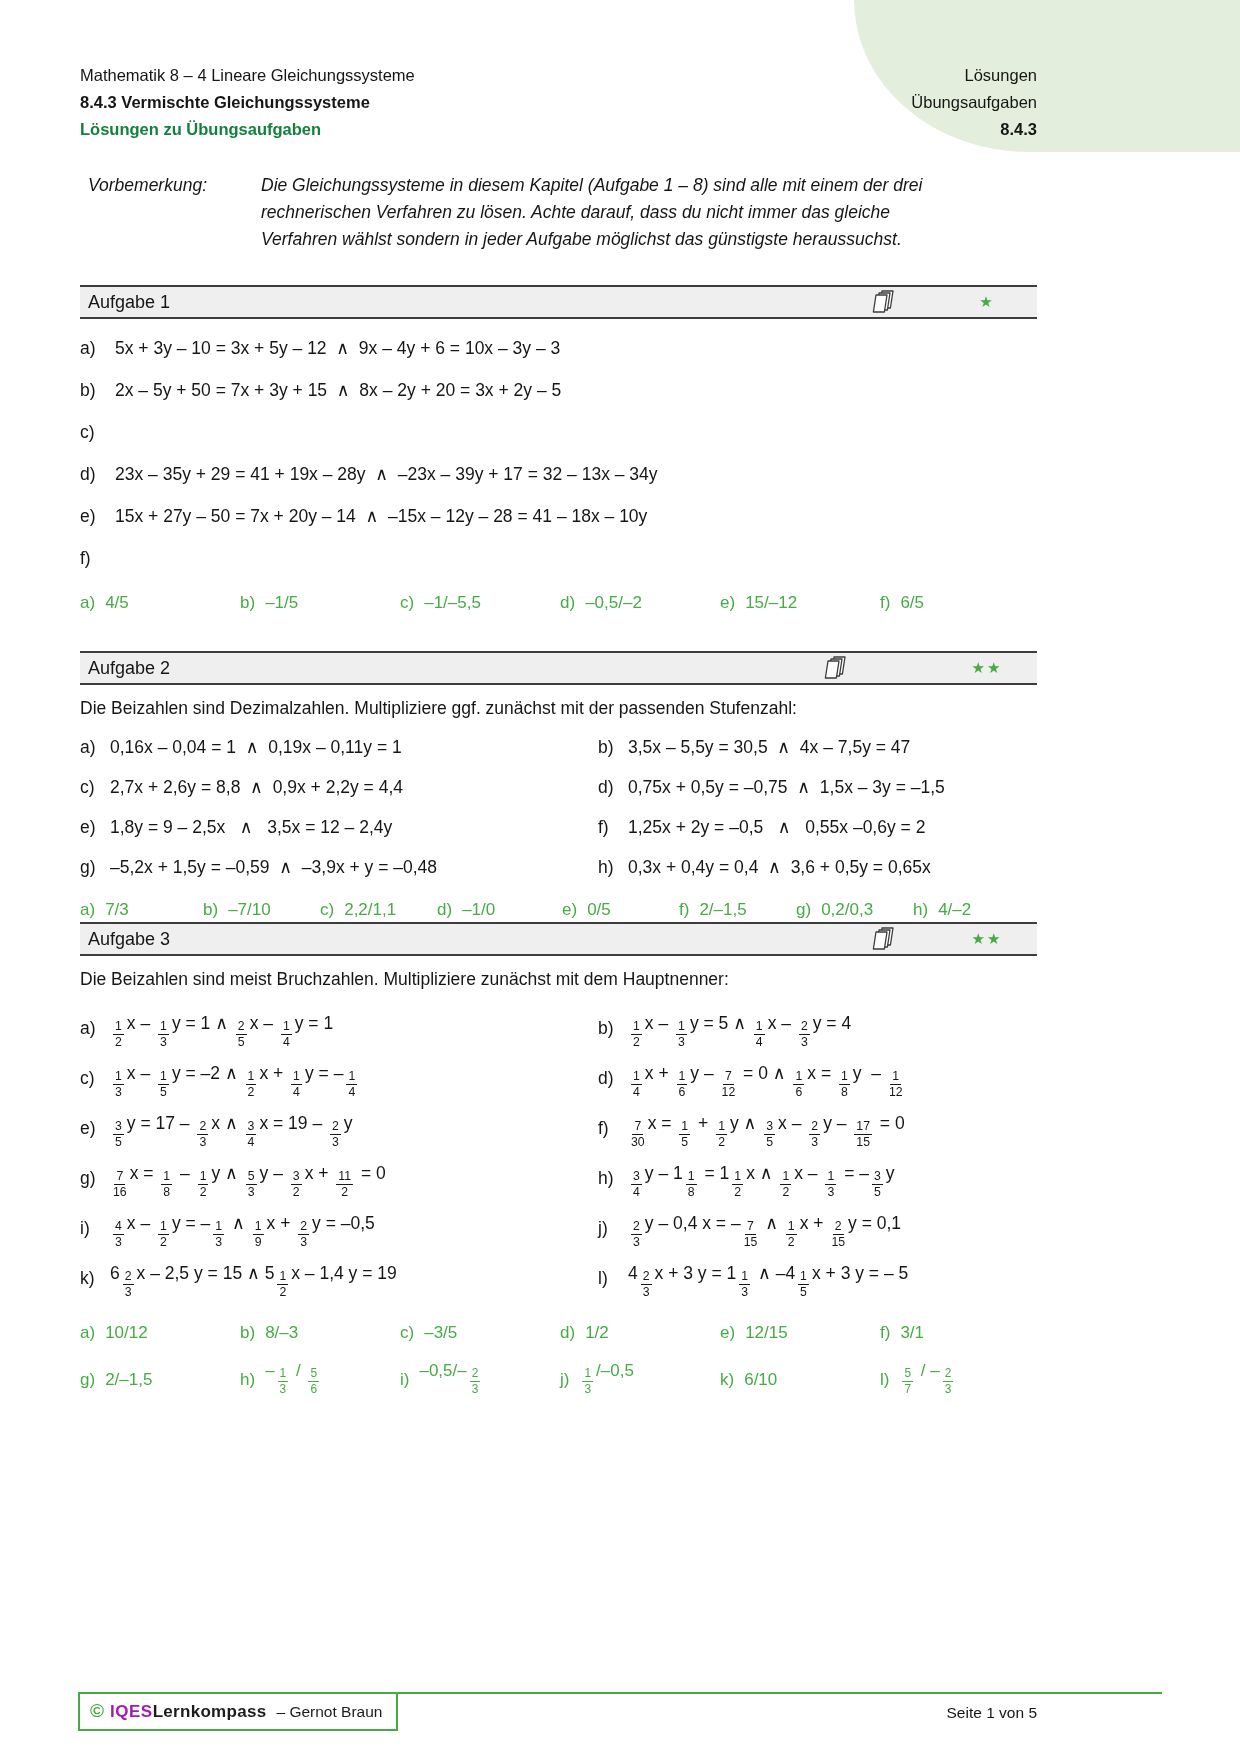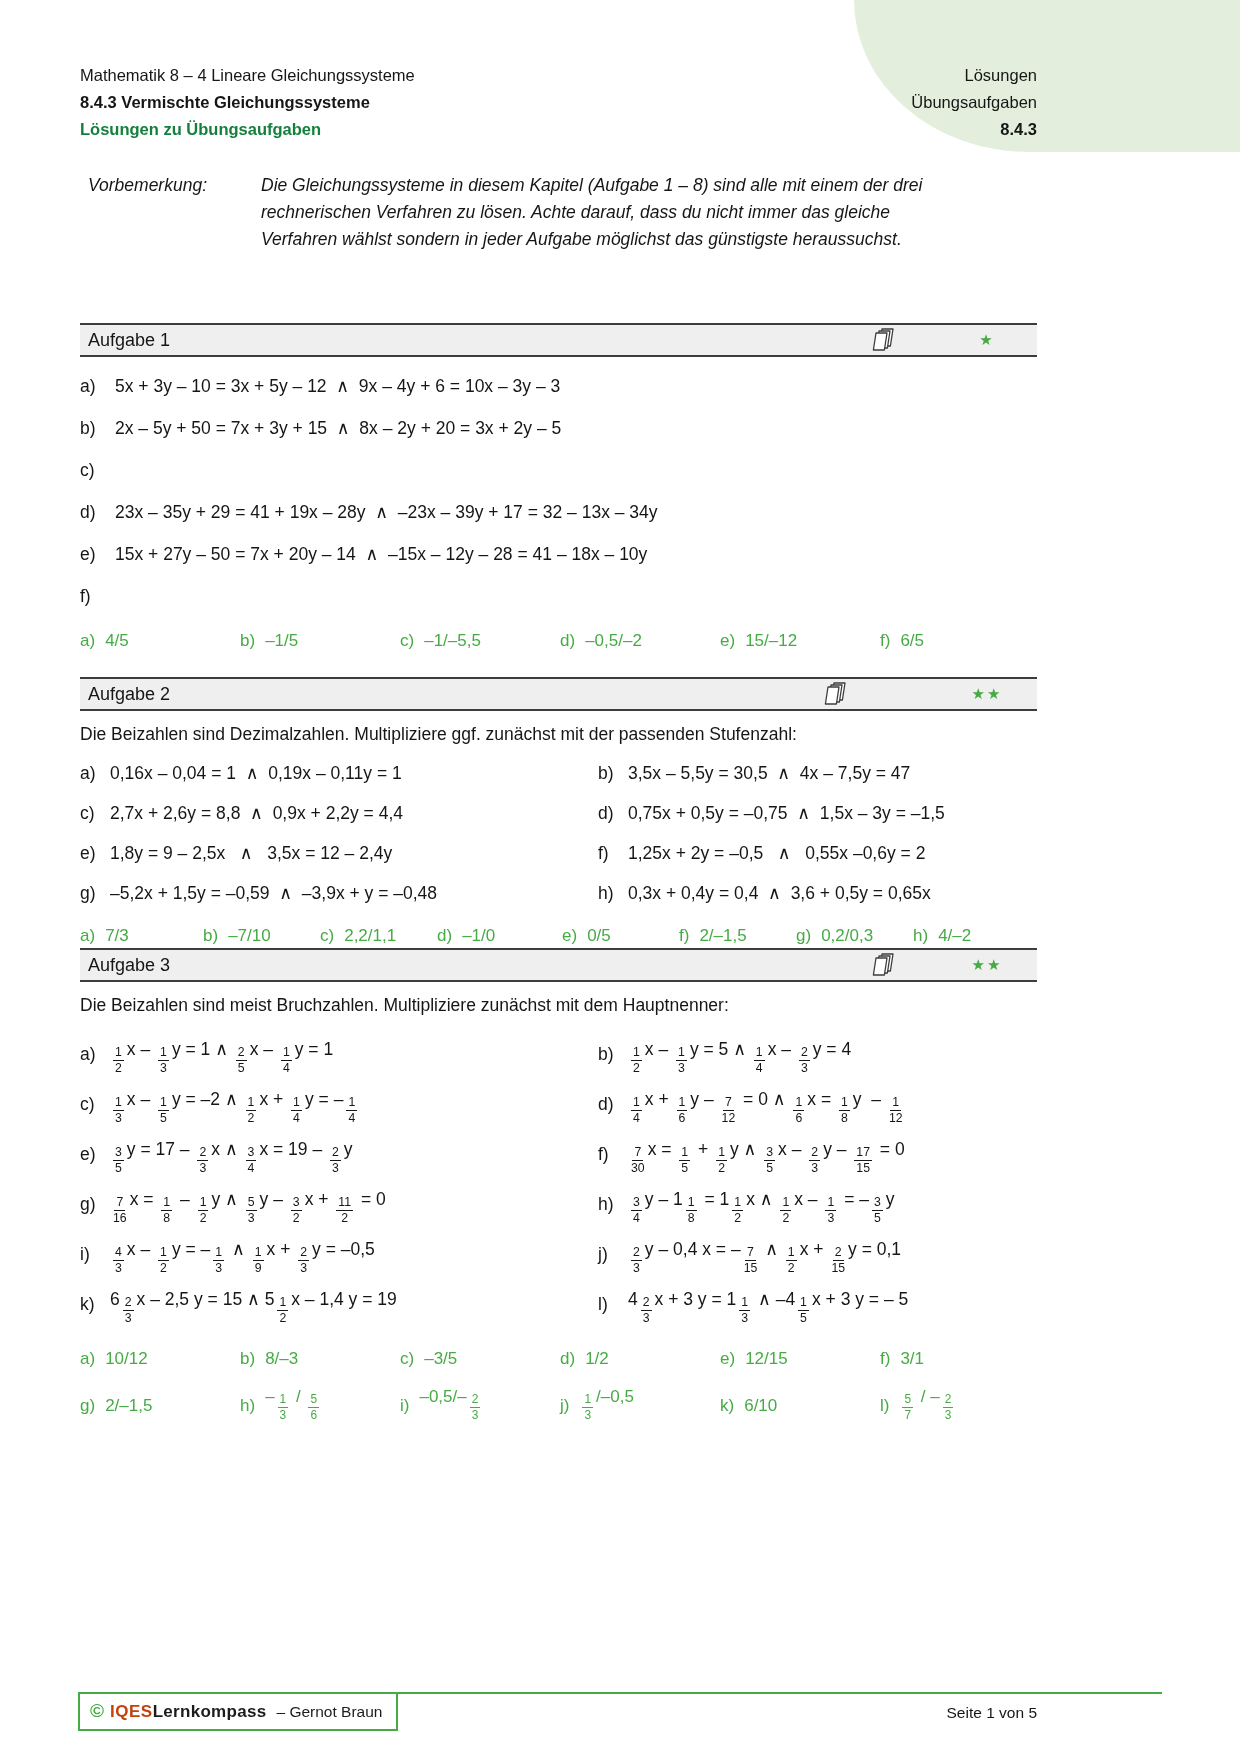--- a/index.html
+++ b/index.html
@@ -20,22 +20,22 @@
   .vorb{display:flex;margin-top:12px;font-size:17.5px;line-height:27px;font-style:italic;}
   .vorb .vlabel{width:173px;flex:none;padding-left:8px;}
   .vorb .vtext{white-space:pre-line;width:780px;}
   
   .bar{display:flex;align-items:center;height:30px;background:#efefef;
        border-top:2px solid #3d3d3d;border-bottom:2px solid #3d3d3d;padding:0 0 0 8px;}
   .bar .title{font-size:18px;}
   .bar .sp{flex:1;}
   .bar .bicon{flex:none;margin-right:52px;display:flex;align-items:center;}
   .bar .stars{flex:none;width:72px;text-align:center;color:#46ab44;font-size:15px;letter-spacing:2px;margin-right:14px;}
-  .mt-a1{margin-top:70px;}
-  .mt-a2{margin-top:24px;gap:48px;}
+  .mt-a1{margin-top:32px;}
+  .mt-a2{margin-top:36px;gap:48px;}
   .mt-a3{}
   .intro{margin-top:11px;font-size:17.5px;line-height:24px;}
   
   .rows{margin-top:3px;}
   .row{display:flex;margin-top:17px;font-size:17.5px;line-height:25px;}
   .row .lbl{width:35px;flex:none;}
   .eq{white-space:pre;}
   
   .grid2{display:grid;grid-template-columns:518px 1fr;margin-top:14px;font-size:17.5px;line-height:26px;}
   .grid2 .cell{display:flex;}
@@ -57,21 +57,21 @@
   .frac{display:inline-flex;flex-direction:column;align-items:center;vertical-align:-0.55em;
         line-height:1.05;font-size:0.70em;margin:0 3px;position:relative;top:-0.45em;}
   .frac .fn{border-bottom:1.2px solid currentColor;padding:0 2px 1px;}
   .frac .fd{padding-top:1px;}
   
   .footer{position:absolute;left:78px;top:1692px;width:1084px;border-top:2px solid #46ab44;
           display:flex;align-items:flex-start;}
   .fbox{border-left:2px solid #46ab44;border-right:2px solid #46ab44;border-bottom:2px solid #46ab44;
         padding:6px 14px 7px 10px;display:flex;align-items:baseline;font-size:17px;}
   .fbox .copy{color:#46ab44;font-size:19px;margin-right:6px;font-weight:bold;}
-  .fbox .iqes{color:#c2410c;font-weight:bold;letter-spacing:0.5px;}
+  .fbox .iqes{color:#a21caf;font-weight:bold;letter-spacing:0.5px;}
   .fbox .lern{color:#1c1c1c;font-weight:bold;letter-spacing:0.3px;}
   .fbox .auth{font-size:15.5px;margin-left:10px;color:#1c1c1c;}
   .fpage{margin-left:auto;margin-right:125px;font-size:15.5px;padding-top:10px;}
 </style>
 </head>
 <body>
 
 <div class="page">
 
   <div class="blob"></div>

